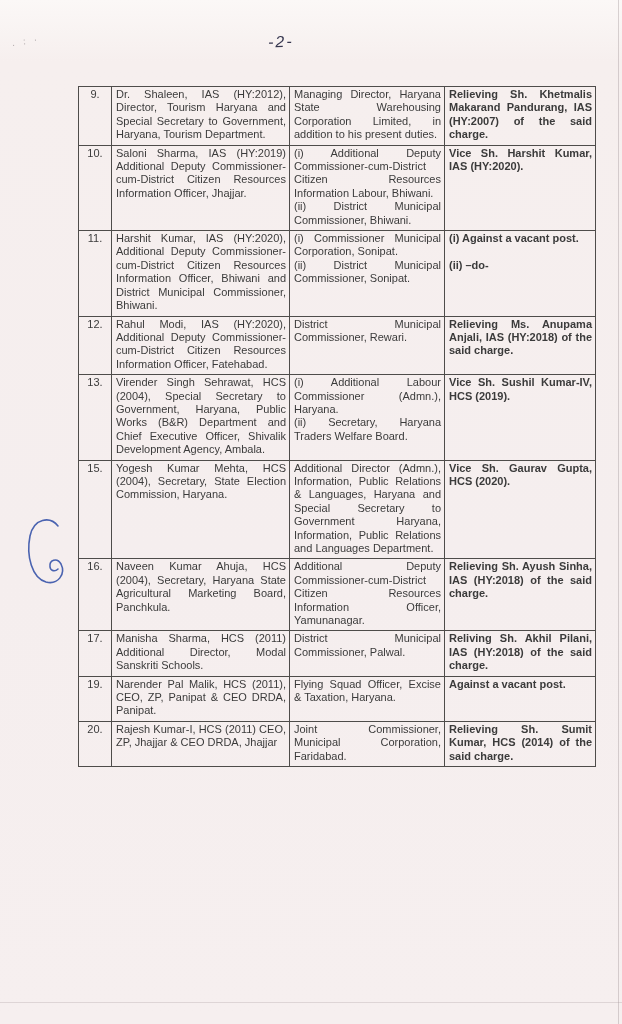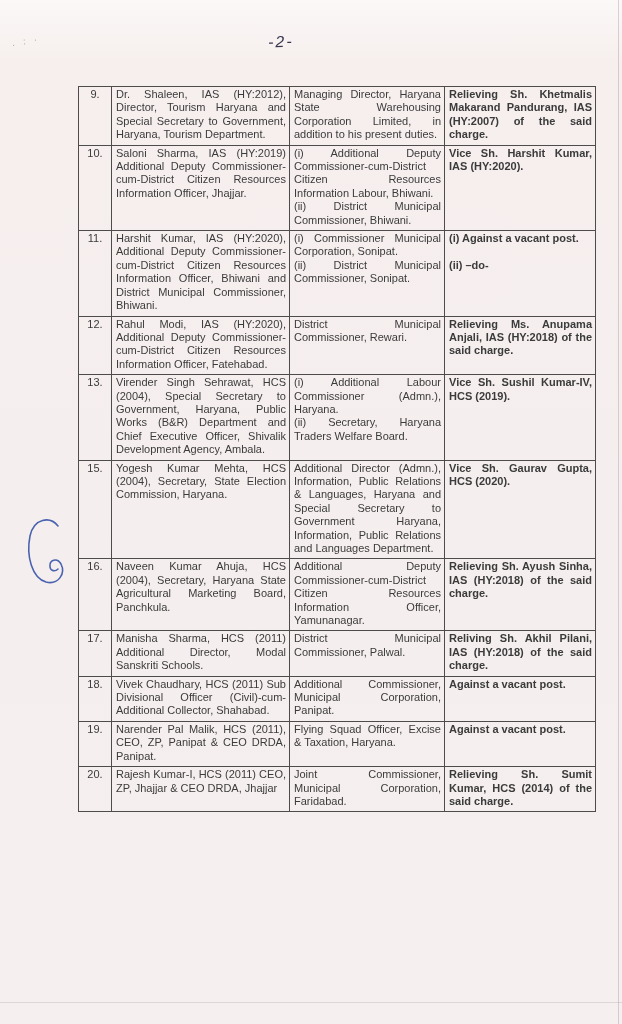--- a/index.html
+++ b/index.html
@@ -152,26 +152,20 @@
           <td class="col-posting">Additional Deputy Commissioner-cum-District Citizen Resources Information Officer, Yamunanagar.</td>
           <td class="col-remarks">Relieving Sh. Ayush Sinha, IAS (HY:2018) of the said charge.</td>
         </tr>
         <tr>
           <td class="col-sr">17.</td>
           <td class="col-officer">Manisha Sharma, HCS (2011) Additional Director, Modal Sanskriti Schools.</td>
           <td class="col-posting">District Municipal Commissioner, Palwal.</td>
           <td class="col-remarks">Reliving Sh. Akhil Pilani, IAS (HY:2018) of the said charge.</td>
         </tr>
         <tr>
-          <td class="col-sr">18.</td>
-          <td class="col-officer">Vivek Chaudhary, HCS (2011) Sub Divisional Officer (Civil)-cum-Additional Collector, Shahabad.</td>
-          <td class="col-posting">Additional Commissioner, Municipal Corporation, Panipat.</td>
-          <td class="col-remarks">Against a vacant post.</td>
-        </tr>
-        <tr>
           <td class="col-sr">19.</td>
           <td class="col-officer">Narender Pal Malik, HCS (2011), CEO, ZP, Panipat &amp; CEO DRDA, Panipat.</td>
           <td class="col-posting">Flying Squad Officer, Excise &amp; Taxation, Haryana.</td>
           <td class="col-remarks">Against a vacant post.</td>
         </tr>
         <tr>
           <td class="col-sr">20.</td>
           <td class="col-officer">Rajesh Kumar-I, HCS (2011) CEO, ZP, Jhajjar &amp; CEO DRDA, Jhajjar</td>
           <td class="col-posting">Joint Commissioner, Municipal Corporation, Faridabad.</td>
           <td class="col-remarks">Relieving Sh. Sumit Kumar, HCS (2014) of the said charge.</td>

